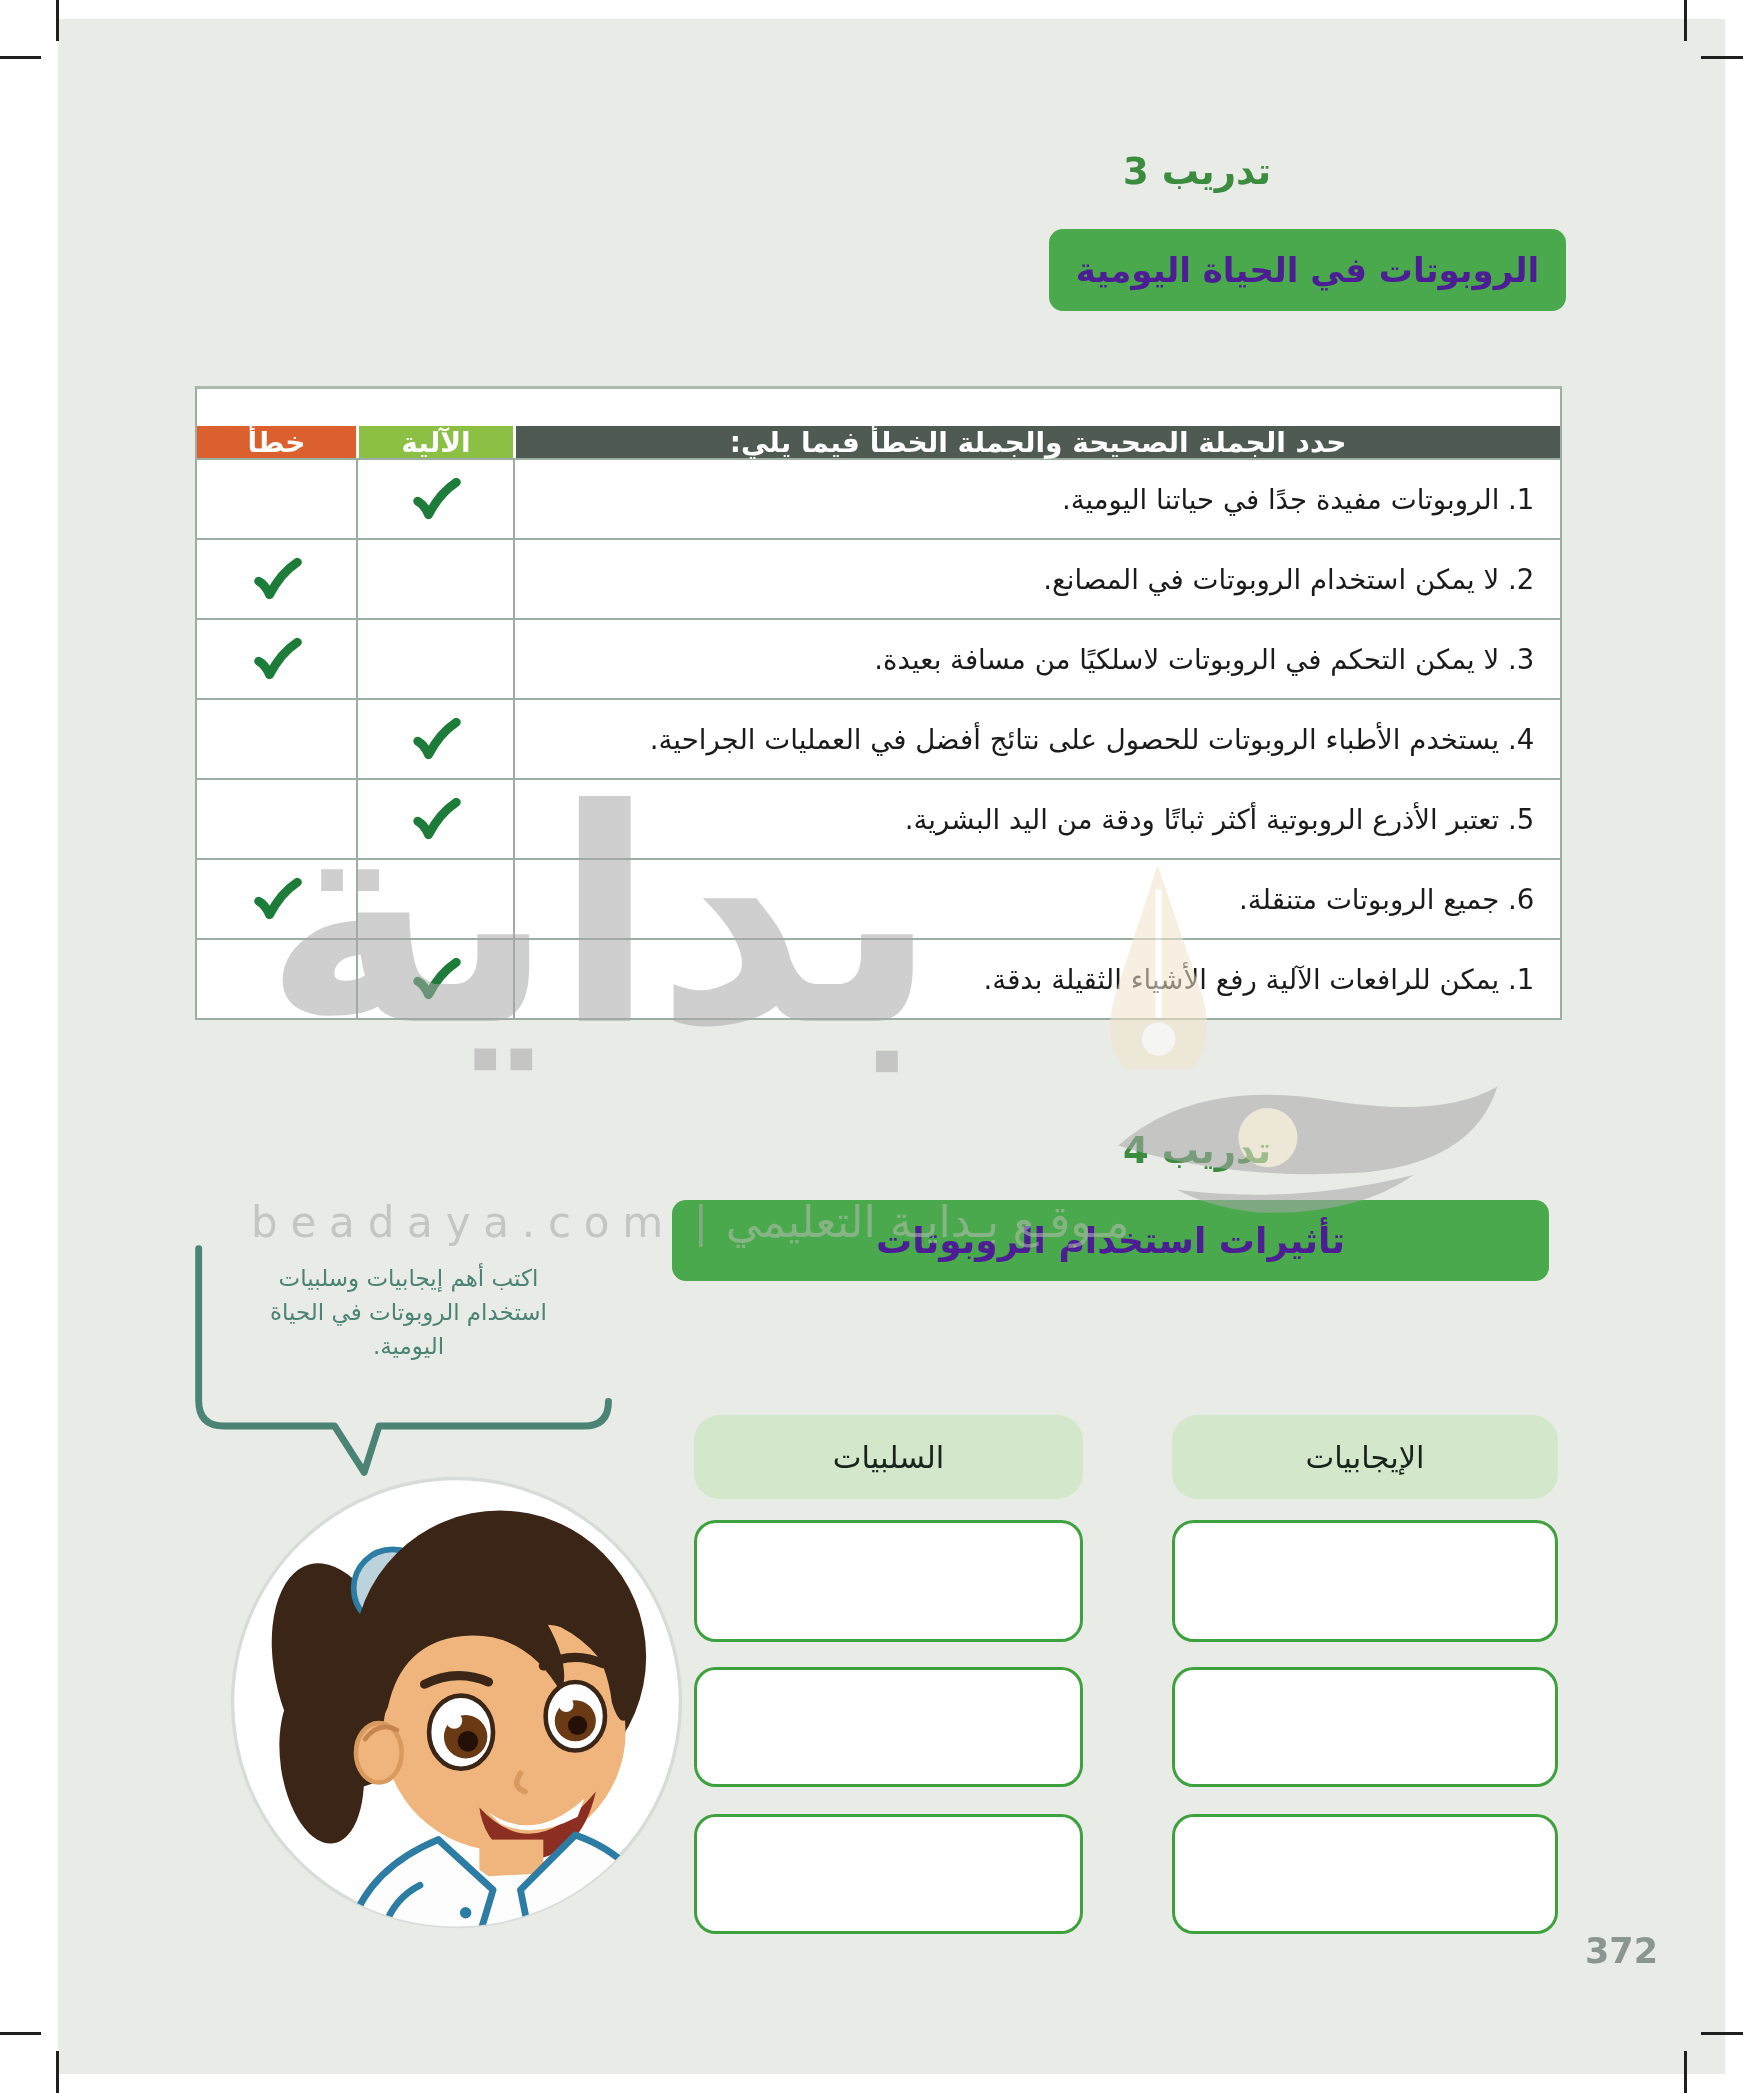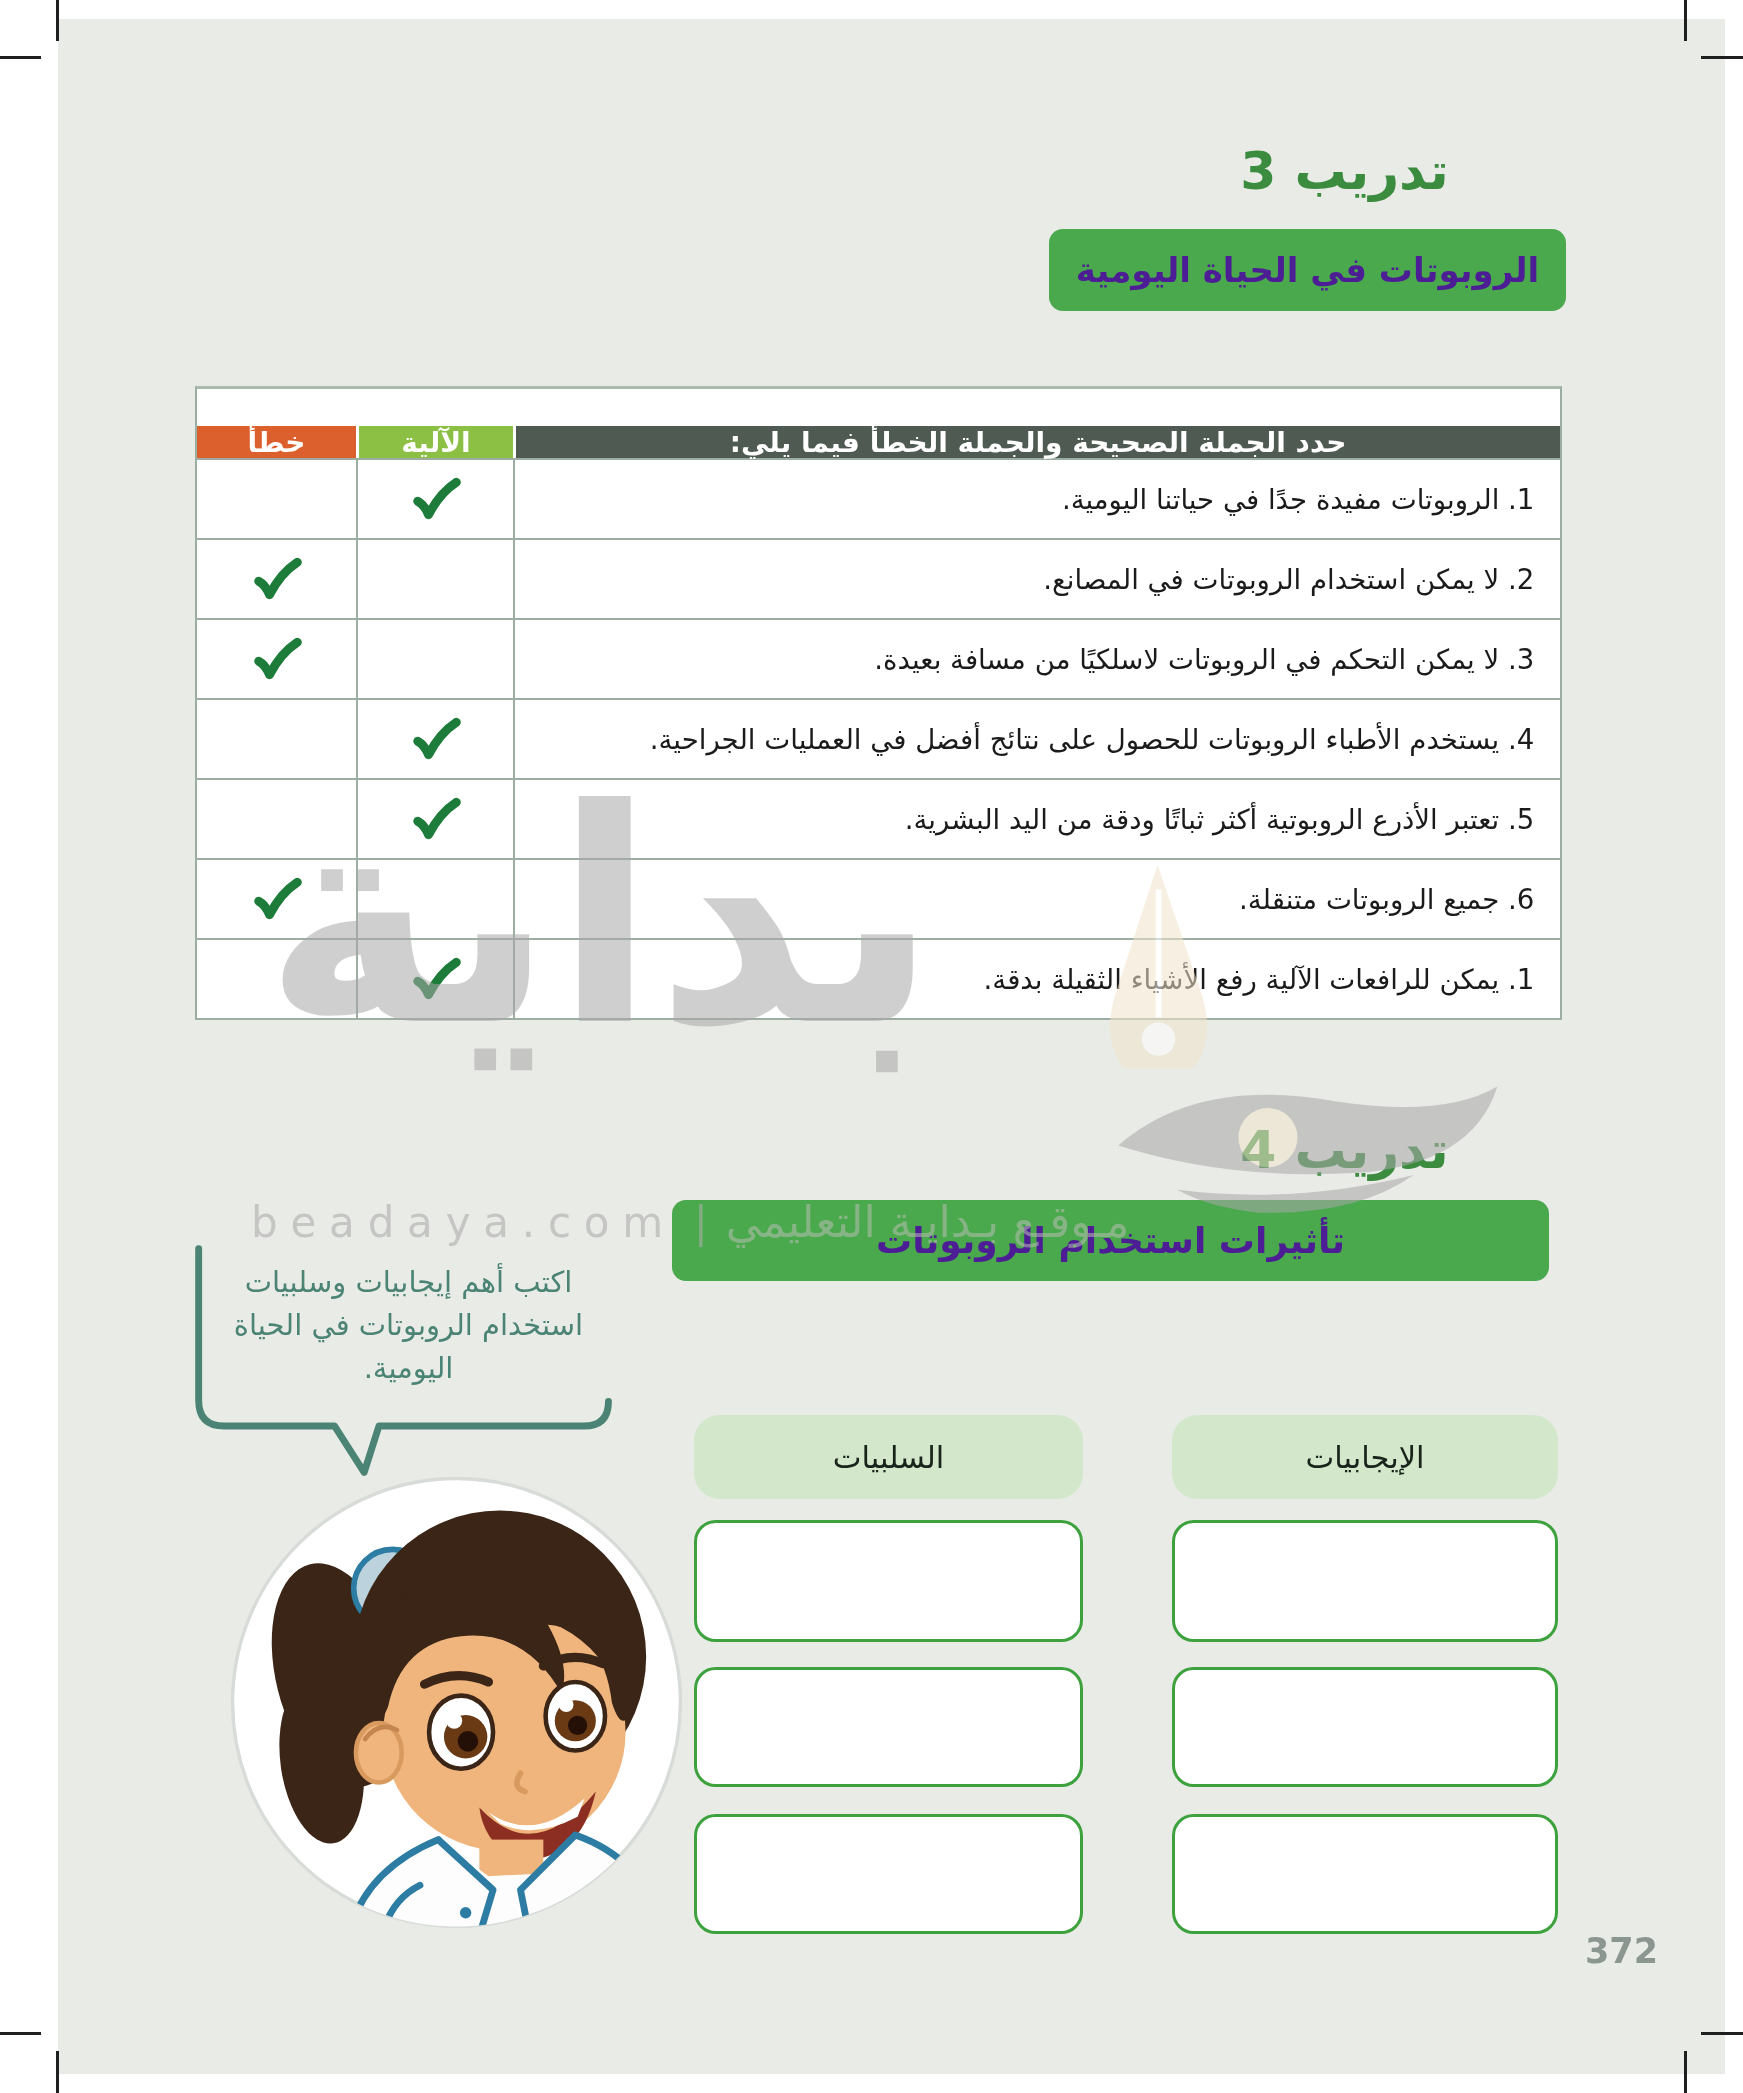--- a/index.html
+++ b/index.html
@@ -5,22 +5,22 @@
   :root{
     
   }
   *{margin:0;padding:0;box-sizing:border-box;}
   body{background:#fff;font-family:"DejaVu Sans",sans-serif;}
   .canvas{position:relative;width:1744px;height:2093px;background:#fff;overflow:hidden;}
   .content-area{position:absolute;left:58px;top:18.7px;width:1667px;height:2055px;background:var(--page-bg,#e9ebe7);}
   .cropmark{position:absolute;background:#1f1f1f;}
 
   
-  .ex-title{position:absolute;left:1123px;width:443px;height:79px;direction:rtl;text-align:center;
-    font-size:52px;font-weight:bold;color:var(--green-title,#3c8c40);line-height:79px;}
+  .ex-title{position:absolute;left:1123px;width:443px;height:79px;direction:rtl;text-align:left;
+    font-size:37px;font-weight:bold;color:var(--green-title,#3c8c40);line-height:79px;}
   .ex-title.t3{top:132px;}
   .ex-title.t4{top:1111px;}
 
   .banner{position:absolute;background:var(--green-banner,#4aa84d);border-radius:14px;
     display:flex;align-items:center;justify-content:center;color:#4c1d95;font-weight:bold;direction:rtl;}
   .banner.b3{left:1049px;top:229px;width:517px;height:82px;font-size:34px;}
   .banner.b4{left:672px;top:1200px;width:877px;height:81px;font-size:36px;z-index:10;}
 
   
   .tf-table{position:absolute;left:195px;top:386px;width:1367px;border:2px solid var(--grid-line,#9cada2);
@@ -44,21 +44,21 @@
     color:var(--watermark-gray,#a9a9a9);text-align:center;direction:rtl;line-height:1.15;}
   .wm-site{position:absolute;left:251px;top:1178px;white-space:nowrap;font-size:42px;color:var(--watermark-gray,#a9a9a9);}
   .wm-site .latin{letter-spacing:12.8px;}
   .wm-site .bar{margin:0 17.7px;color:#b0b0b0;}
   .wm-site .arabic{color:#b7beb3;font-size:44px;}
   .wm-pen{position:absolute;left:1059px;top:832px;}
 
   
   .bubble-svg{position:absolute;left:177px;top:1231px;z-index:6;}
   .bubble-text{position:absolute;left:231px;top:1261px;width:355px;direction:rtl;text-align:center;
-    font-size:29px;line-height:1.48;color:var(--bubble-green,#4b8374);z-index:6;}
+    font-size:23px;line-height:1.48;color:var(--bubble-green,#4b8374);z-index:6;}
   .avatar{position:absolute;left:228px;top:1474px;width:457px;height:457px;z-index:6;}
 
   .pill{position:absolute;top:1415px;height:84px;background:var(--pill-green,#d3e7cb);border-radius:25.6px;
     display:flex;align-items:center;justify-content:center;font-size:30.5px;color:#18231c;direction:rtl;z-index:6;}
   .pill.neg{left:694px;width:389px;}
   .pill.pos{left:1172px;width:386px;}
 
   .answer-box{position:absolute;background:#fff;border:3.9px solid var(--box-border,#3da23d);border-radius:21.7px;z-index:6;}
   .answer-box.colL{left:694px;width:389px;}
   .answer-box.colR{left:1172px;width:386px;}

